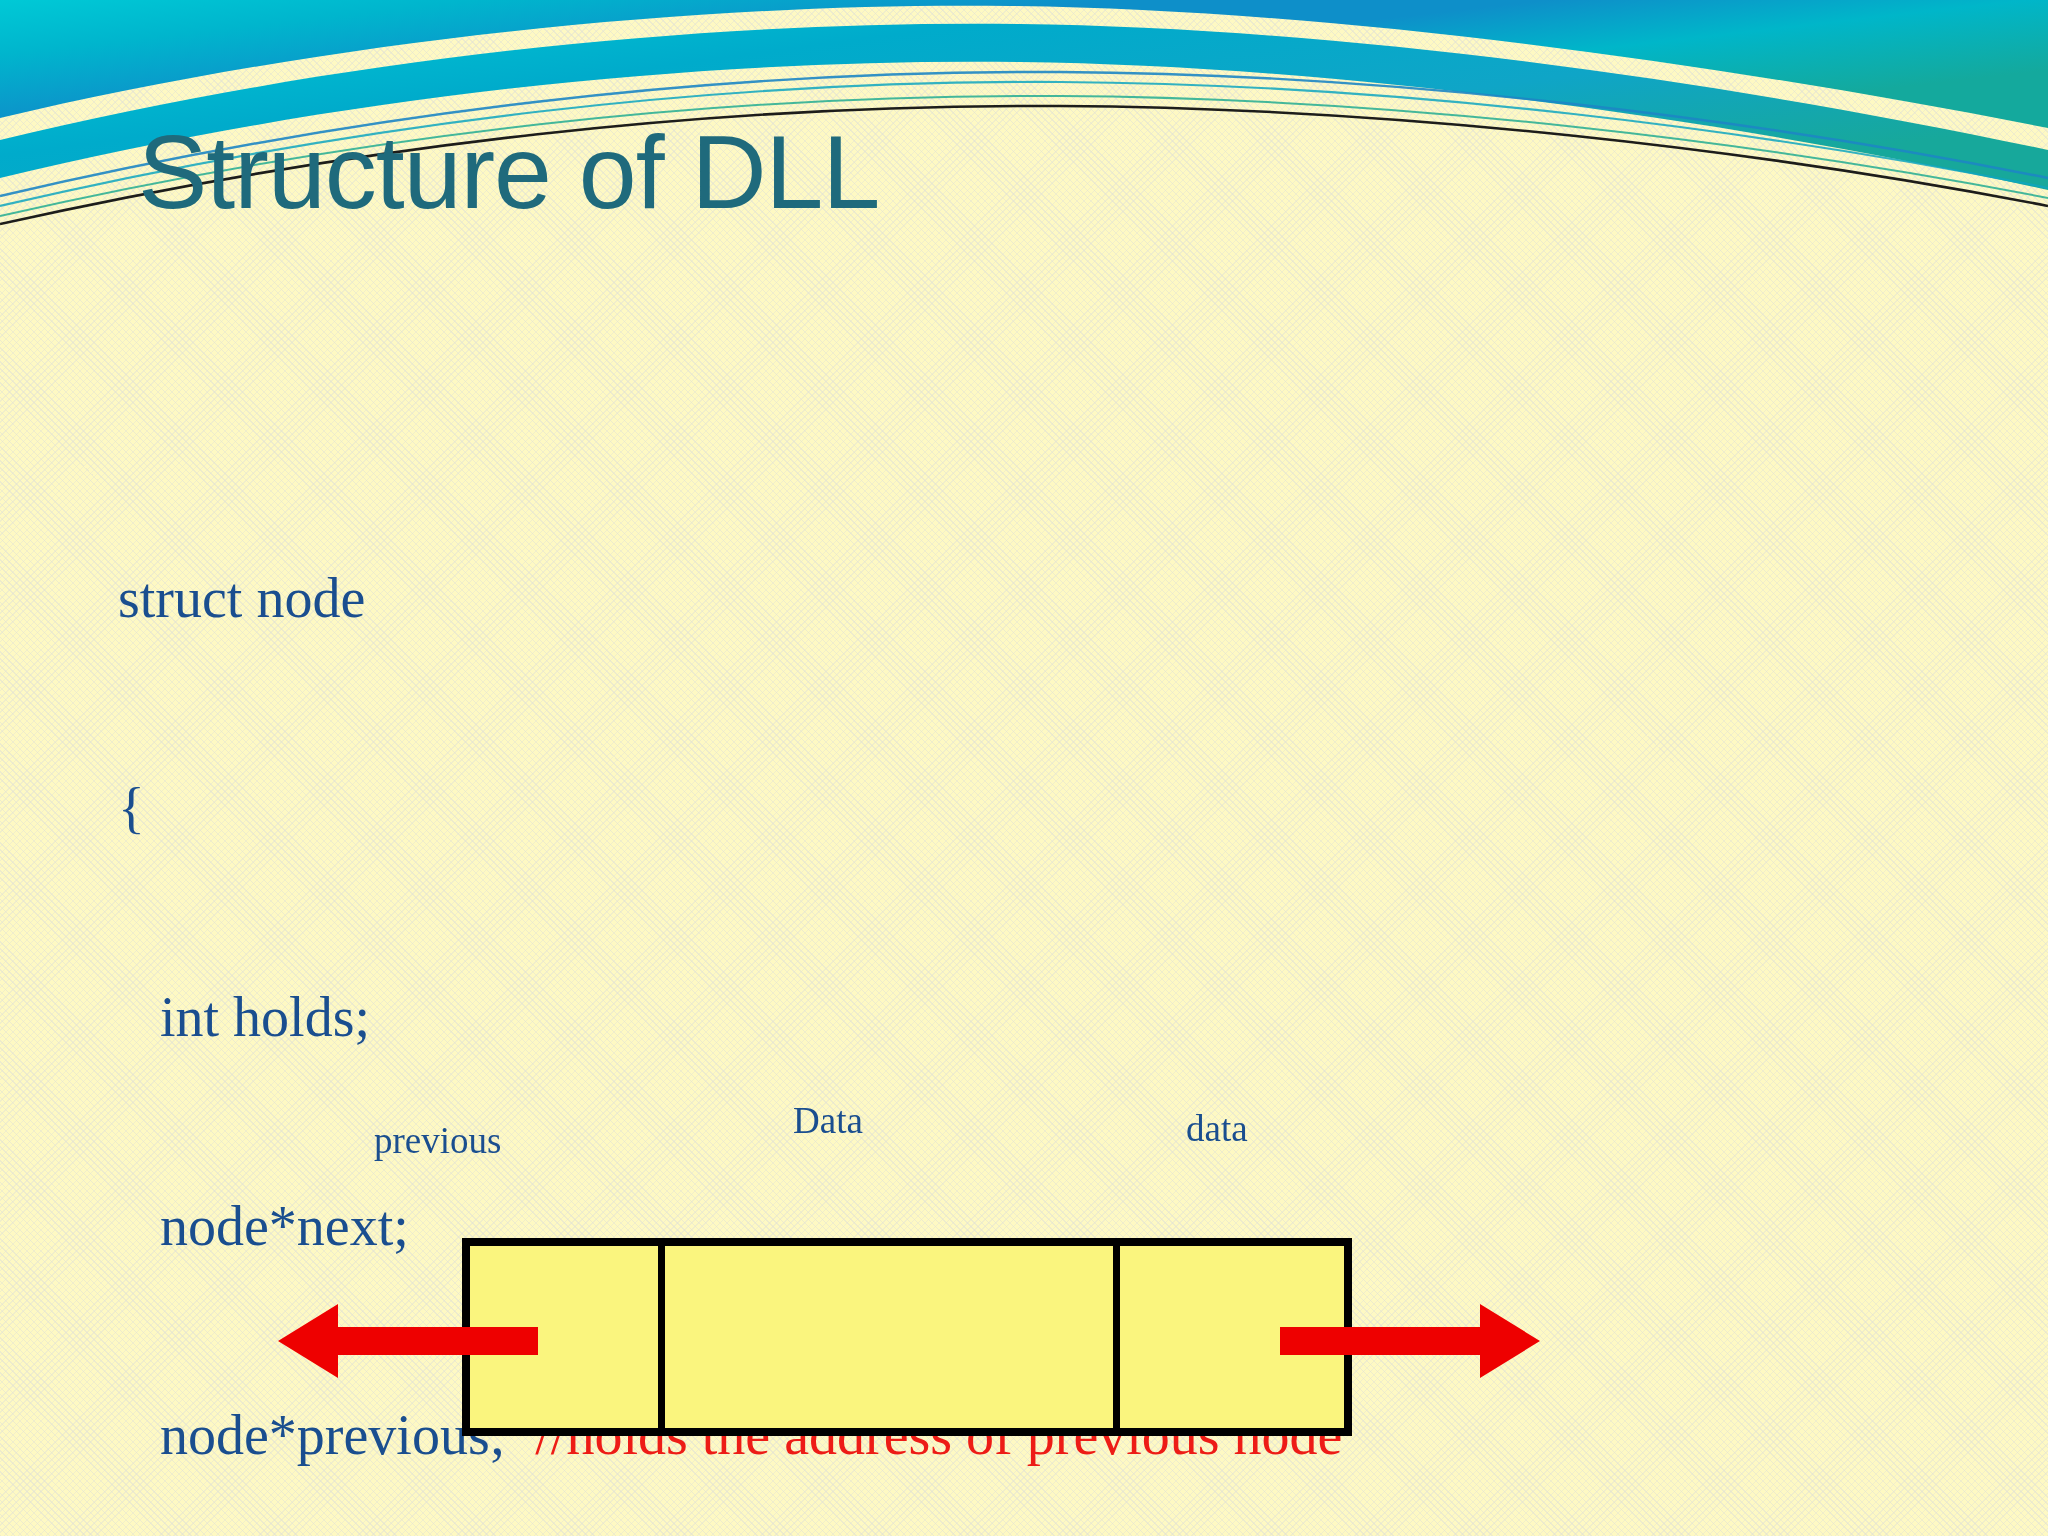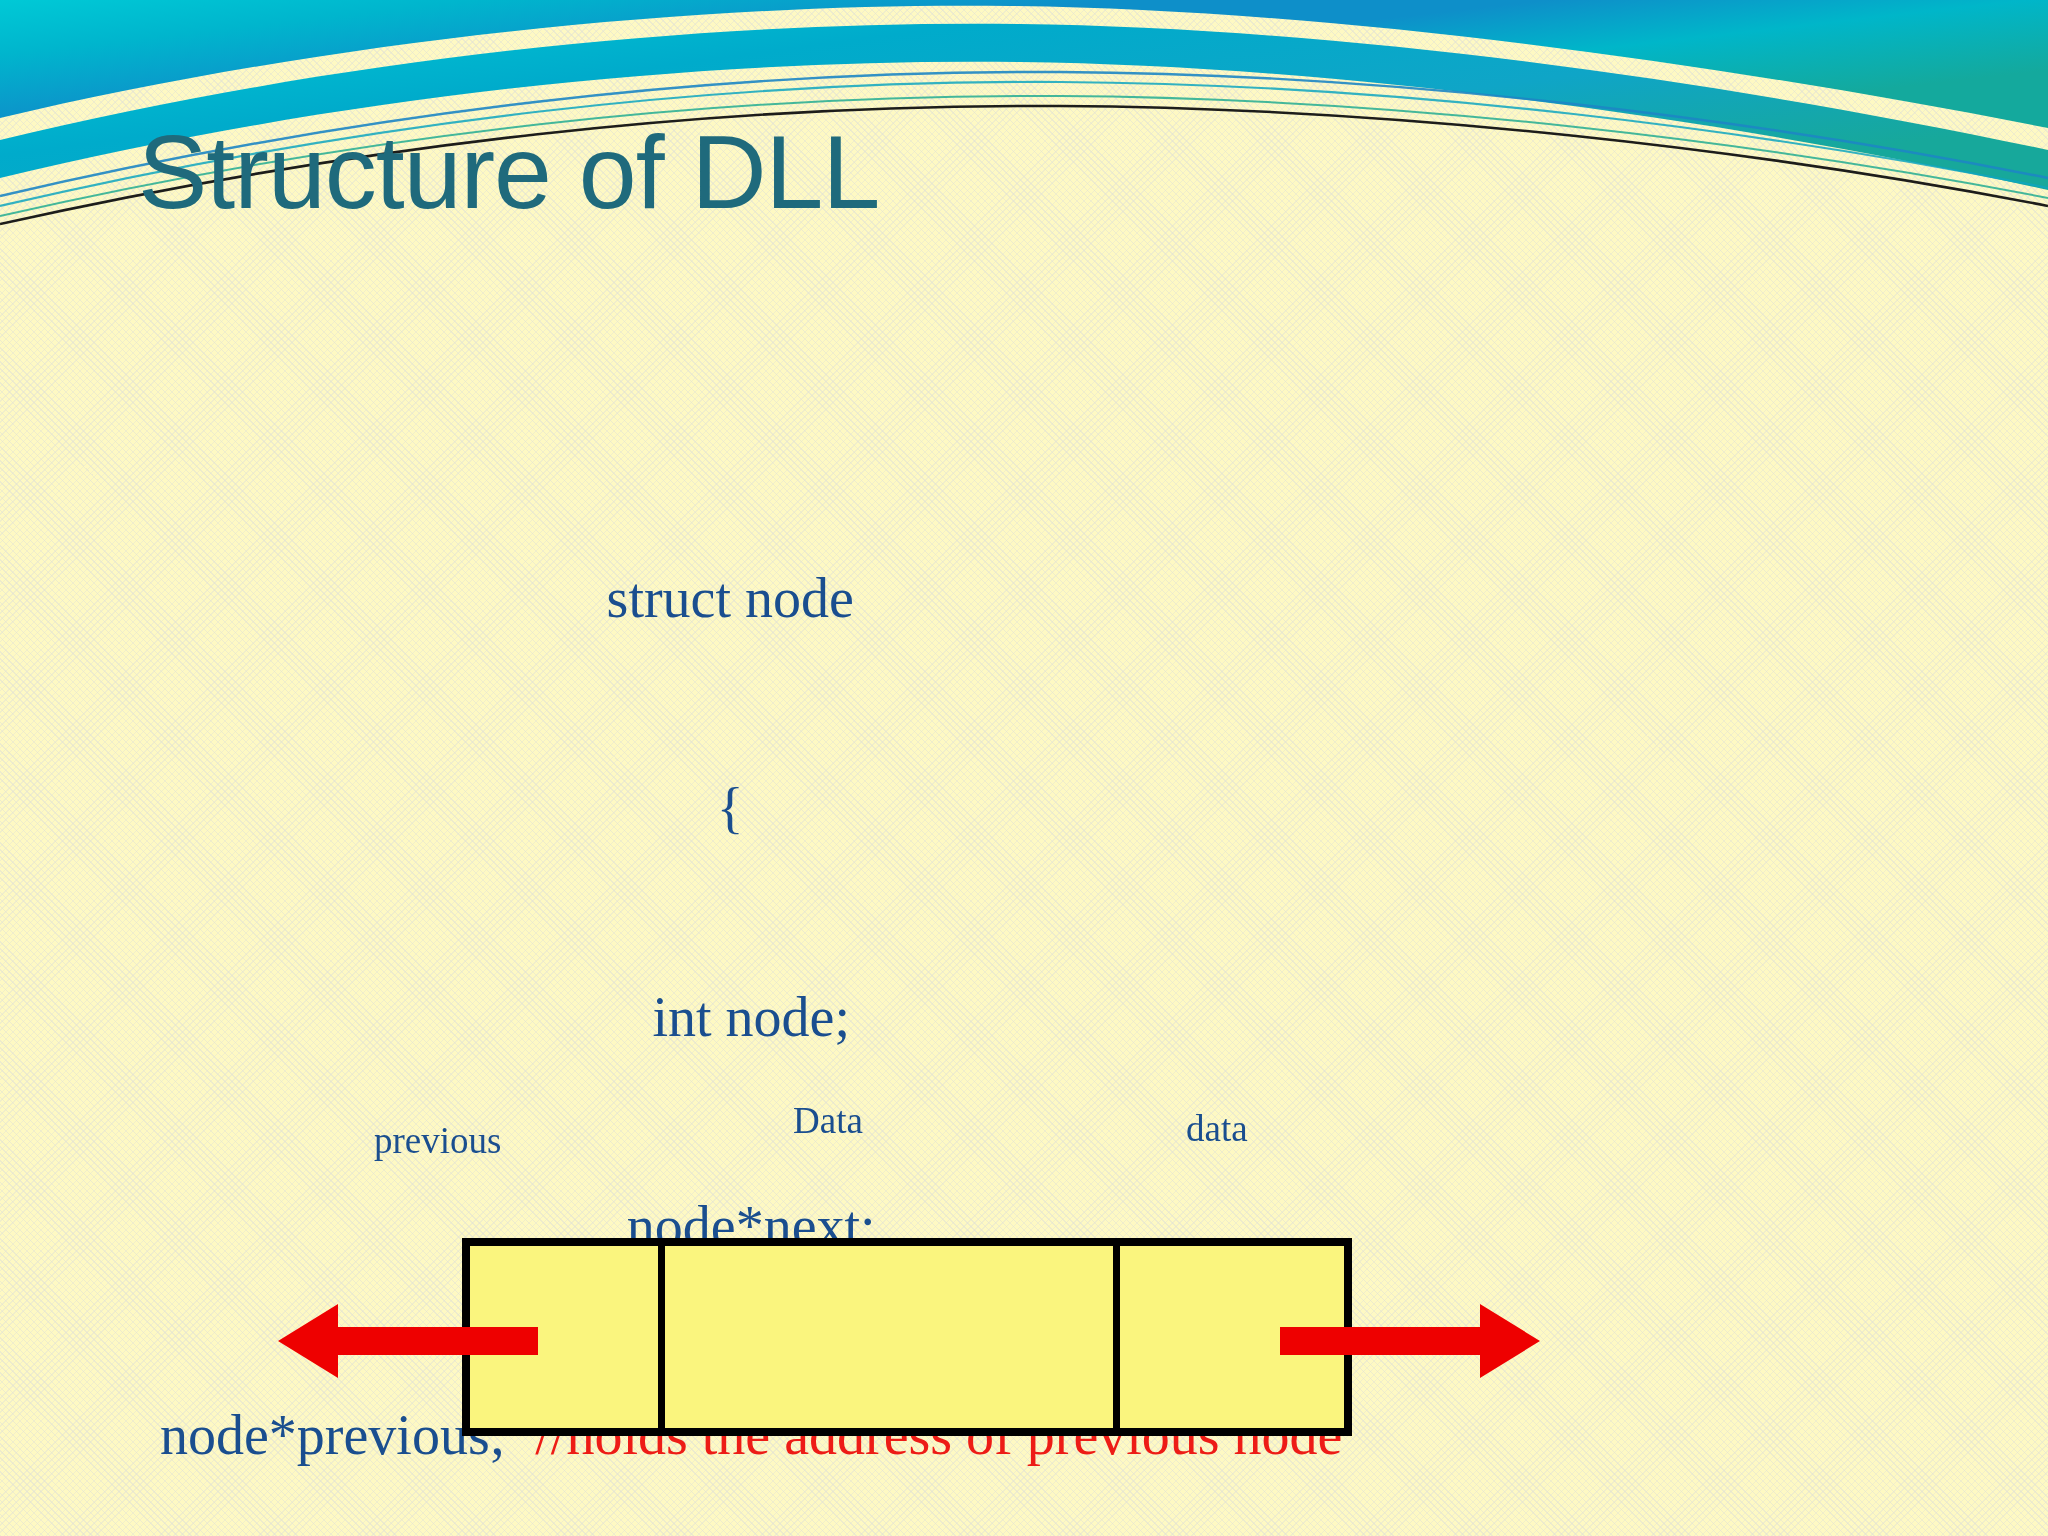--- a/index.html
+++ b/index.html
@@ -70,21 +70,20 @@
     z-index: 3;
     color: #1A4E8F;
     font-family: "Liberation Serif", serif;
     font-size: 56px;
     line-height: 1.245;
     white-space: pre;
   }
   .code-line {
     display: block;
     white-space: pre;
-    text-align: center;
   }
   .comment {
     color: #ED1C16;
     padding-left: 30px;
   }
 
   
   #node-diagram {
     position: absolute;
     left: 0;
@@ -171,21 +170,21 @@
     <path d="M0,206 C360,122 720,80 1060,82 C1400,84 1760,130 2048,188" fill="none" stroke="#0FA6C0" stroke-width="2.2" opacity="0.85"></path>
     <path d="M0,216 C360,134 720,94 1060,96 C1400,98 1760,142 2048,198" fill="none" stroke="#17A78F" stroke-width="2" opacity="0.8"></path>
     <path d="M0,224 C360,144 720,104 1060,106 C1400,108 1760,150 2048,206" fill="none" stroke="#111111" stroke-width="2.6" opacity="0.95"></path>
   </svg>
 
   <div id="title">Structure of DLL</div>
 
   <div id="code-block">
     <span class="code-line">struct node</span>
     <span class="code-line">{</span>
-    <span class="code-line">   int node;</span>
+    <span class="code-line">   int holds;</span>
     <span class="code-line">   node*next;</span>
     <span class="code-line"><span>   node*previous;</span><span class="comment">//holds the address of previous node</span></span>
     
   </div>
 
   <div id="node-diagram">
 
     <div class="diagram-label" id="label-previous">previous</div>
     <div class="diagram-label" id="label-data">Data</div>
     <div class="diagram-label" id="label-next">data</div>

